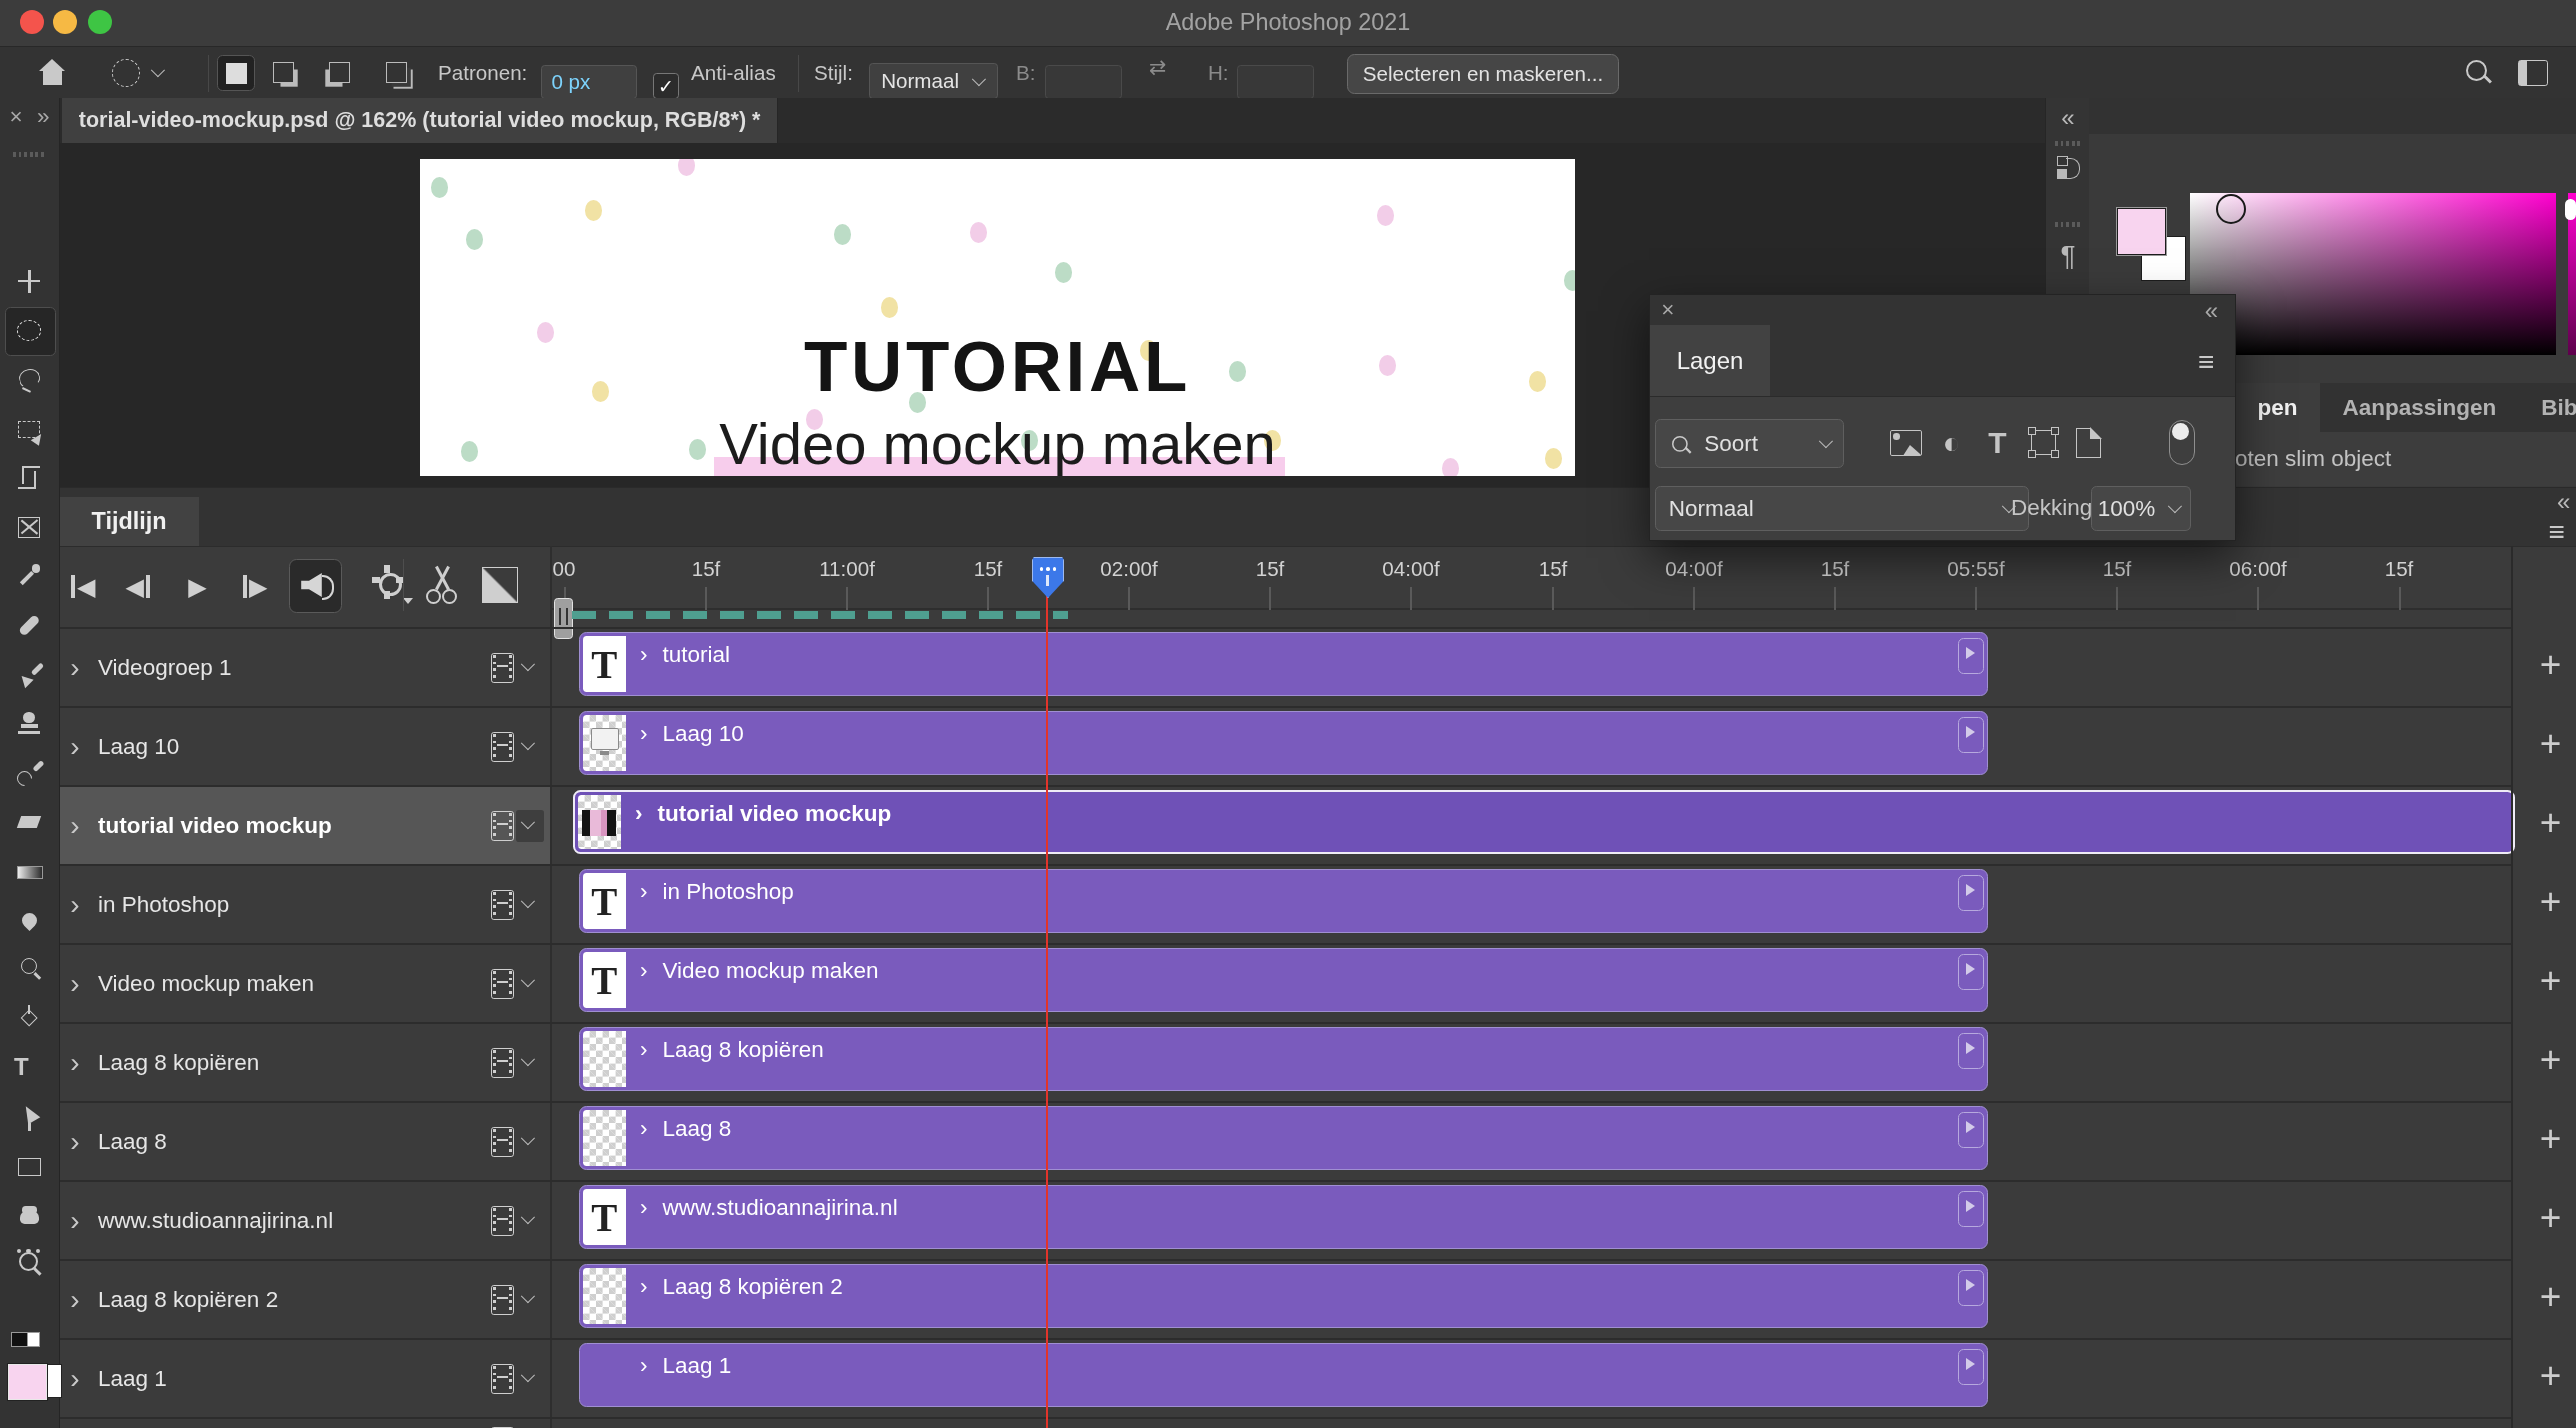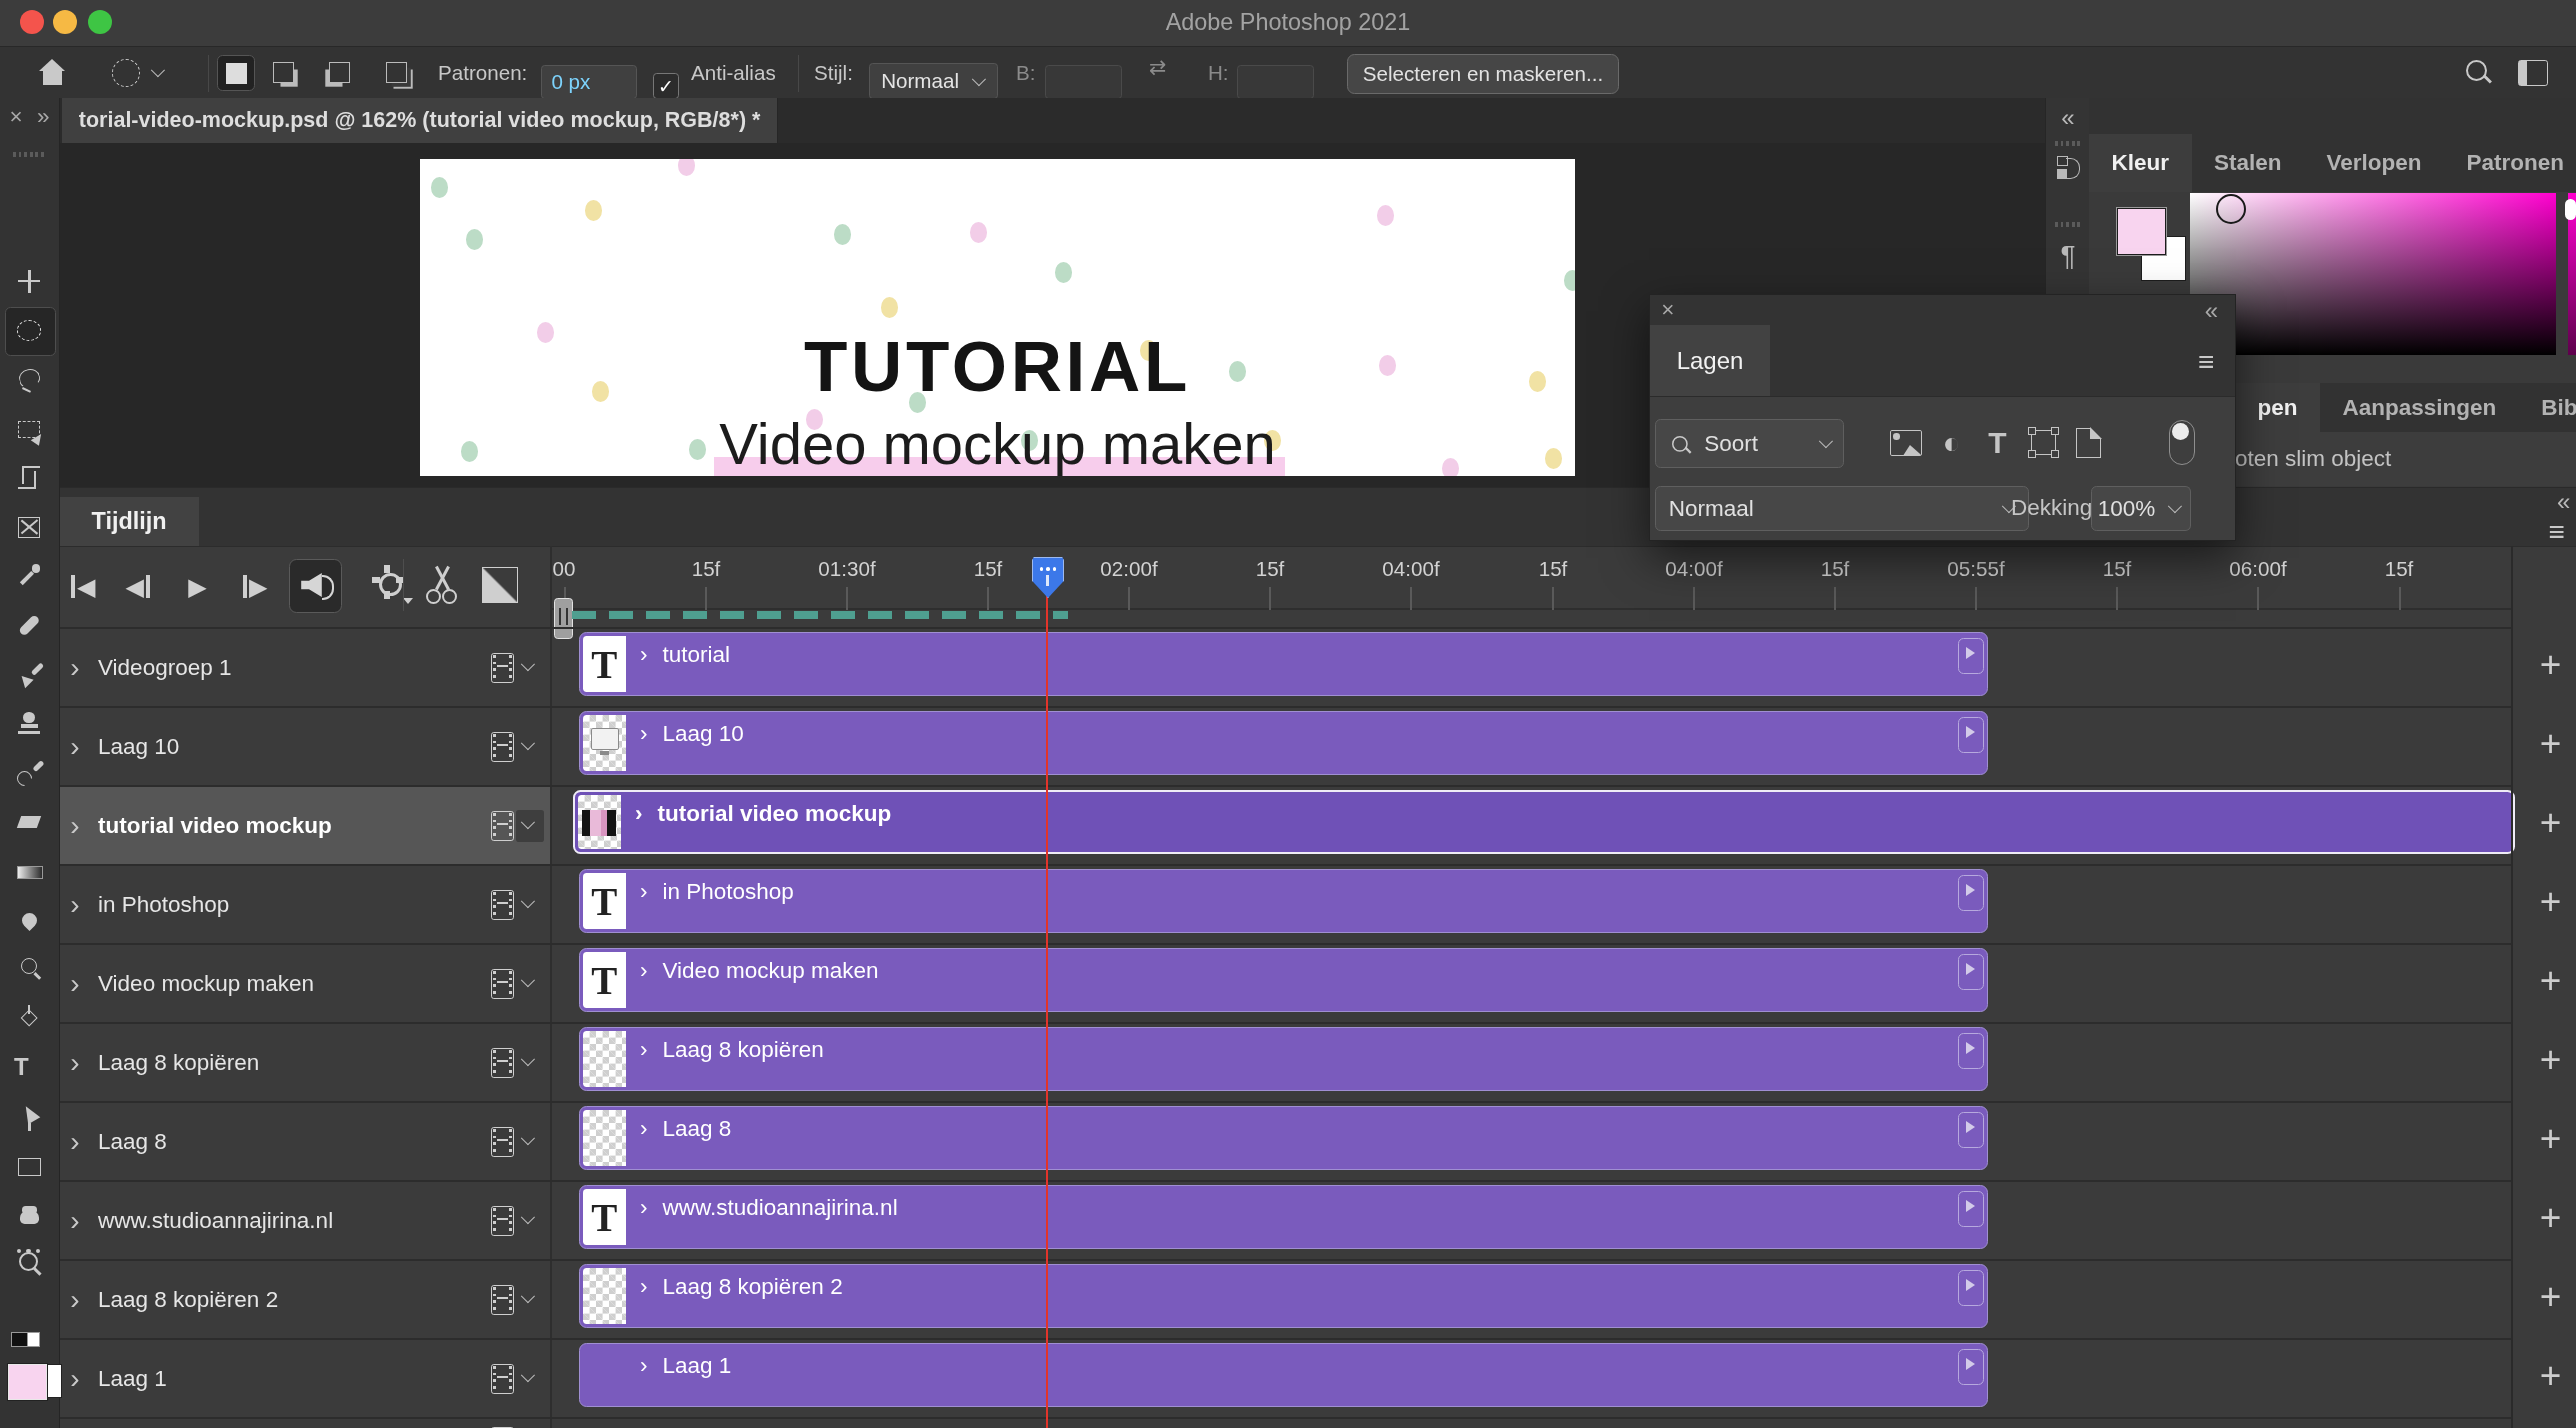--- a/index.html
+++ b/index.html
@@ -486,26 +486,20 @@
       <span class="s2"></span>
       <span class="arc"></span>
     </div>
   <div class="grip" style="left:9.4px;top:124px;width:26px;"></div>
   <div class="dstrip-ic" style="top:142px;font-size:28px;">¶</div>
   <div class="dstrip-ic" style="top:202px;font-size:28px;font-weight:bold;">A</div>
 </div>
 
 <div id="dockmain">
   <div class="topstrip"></div>
-  <div class="tabbar" id="color-tabs">
-      <div class="tab active">Kleur</div>
-      <div class="tab">Stalen</div>
-      <div class="tab">Verlopen</div>
-      <div class="tab">Patronen</div>
-    </div>
   <div class="swatch-fg" id="panel-fg" style="background: rgb(248, 212, 239);"></div>
   <div class="swatch-bg"></div>
   <div id="grad-field"></div>
   <div id="grad-cursor"></div>
   <div id="hue-sliver"></div>
   <div id="hue-knob"></div>
   <div class="lowfill"></div>
   <div class="tabbar" id="bg-tabs" style="padding-left: 146px;">
       <div class="tab active">pen</div>
       <div class="tab">Aanpassingen</div>
@@ -557,21 +551,21 @@
         <span class="c" style="right:5.6px;"></span>
     </div>
     <div class="trans-ic"></div>
   </div>
   <div id="ruler">
       <div class="base"></div>
       <div class="rlabel" style="left: 505px;">00</div>
       <div class="rtick" style="left: 505px;"></div>
       <div class="rlabel" style="left: 647px;">15f</div>
       <div class="rtick" style="left: 646px;"></div>
-      <div class="rlabel" style="left: 788px;">01:30f</div>
+      <div class="rlabel" style="left: 788px;">11:00f</div>
       <div class="rtick" style="left: 787px;"></div>
       <div class="rlabel" style="left: 929px;">15f</div>
       <div class="rtick" style="left: 928px;"></div>
       <div class="rlabel" style="left: 1070px;">02:00f</div>
       <div class="rtick" style="left: 1069px;"></div>
       <div class="rlabel" style="left: 1211px;">15f</div>
       <div class="rtick" style="left: 1210px;"></div>
       <div class="rlabel" style="left: 1352px;">04:00f</div>
       <div class="rtick" style="left: 1351px;"></div>
       <div class="rlabel" style="left: 1494px;">15f</div>

